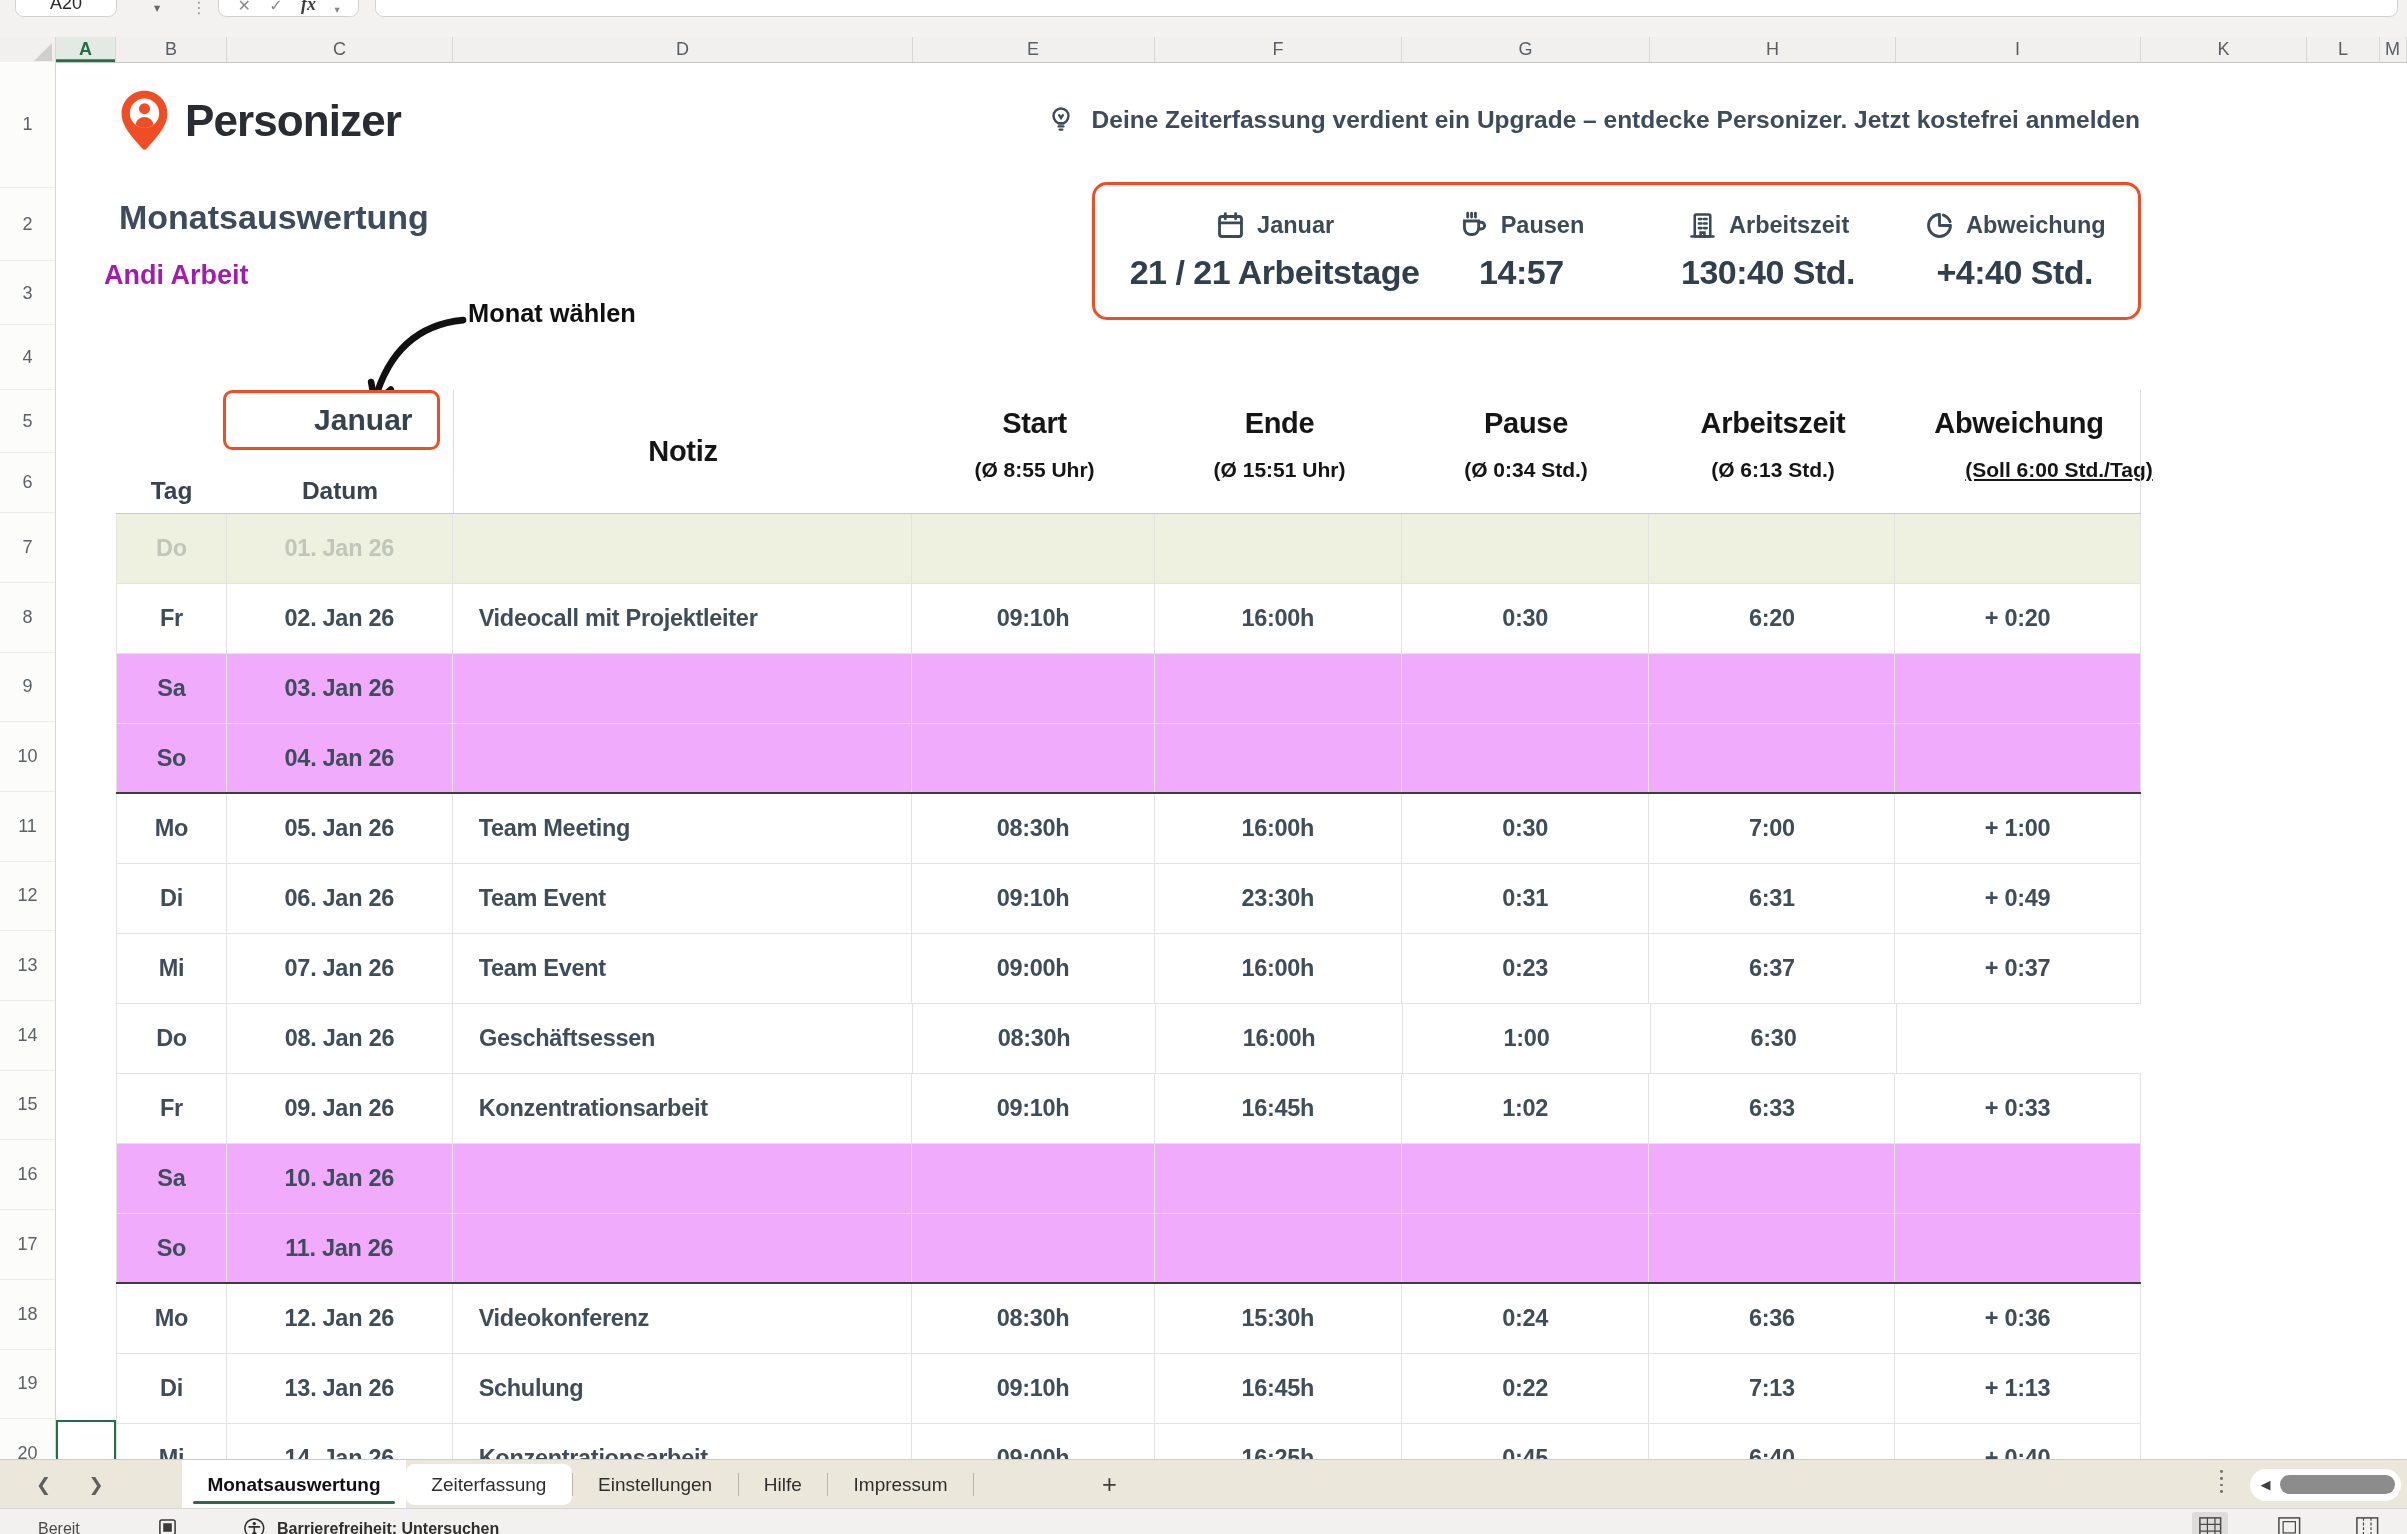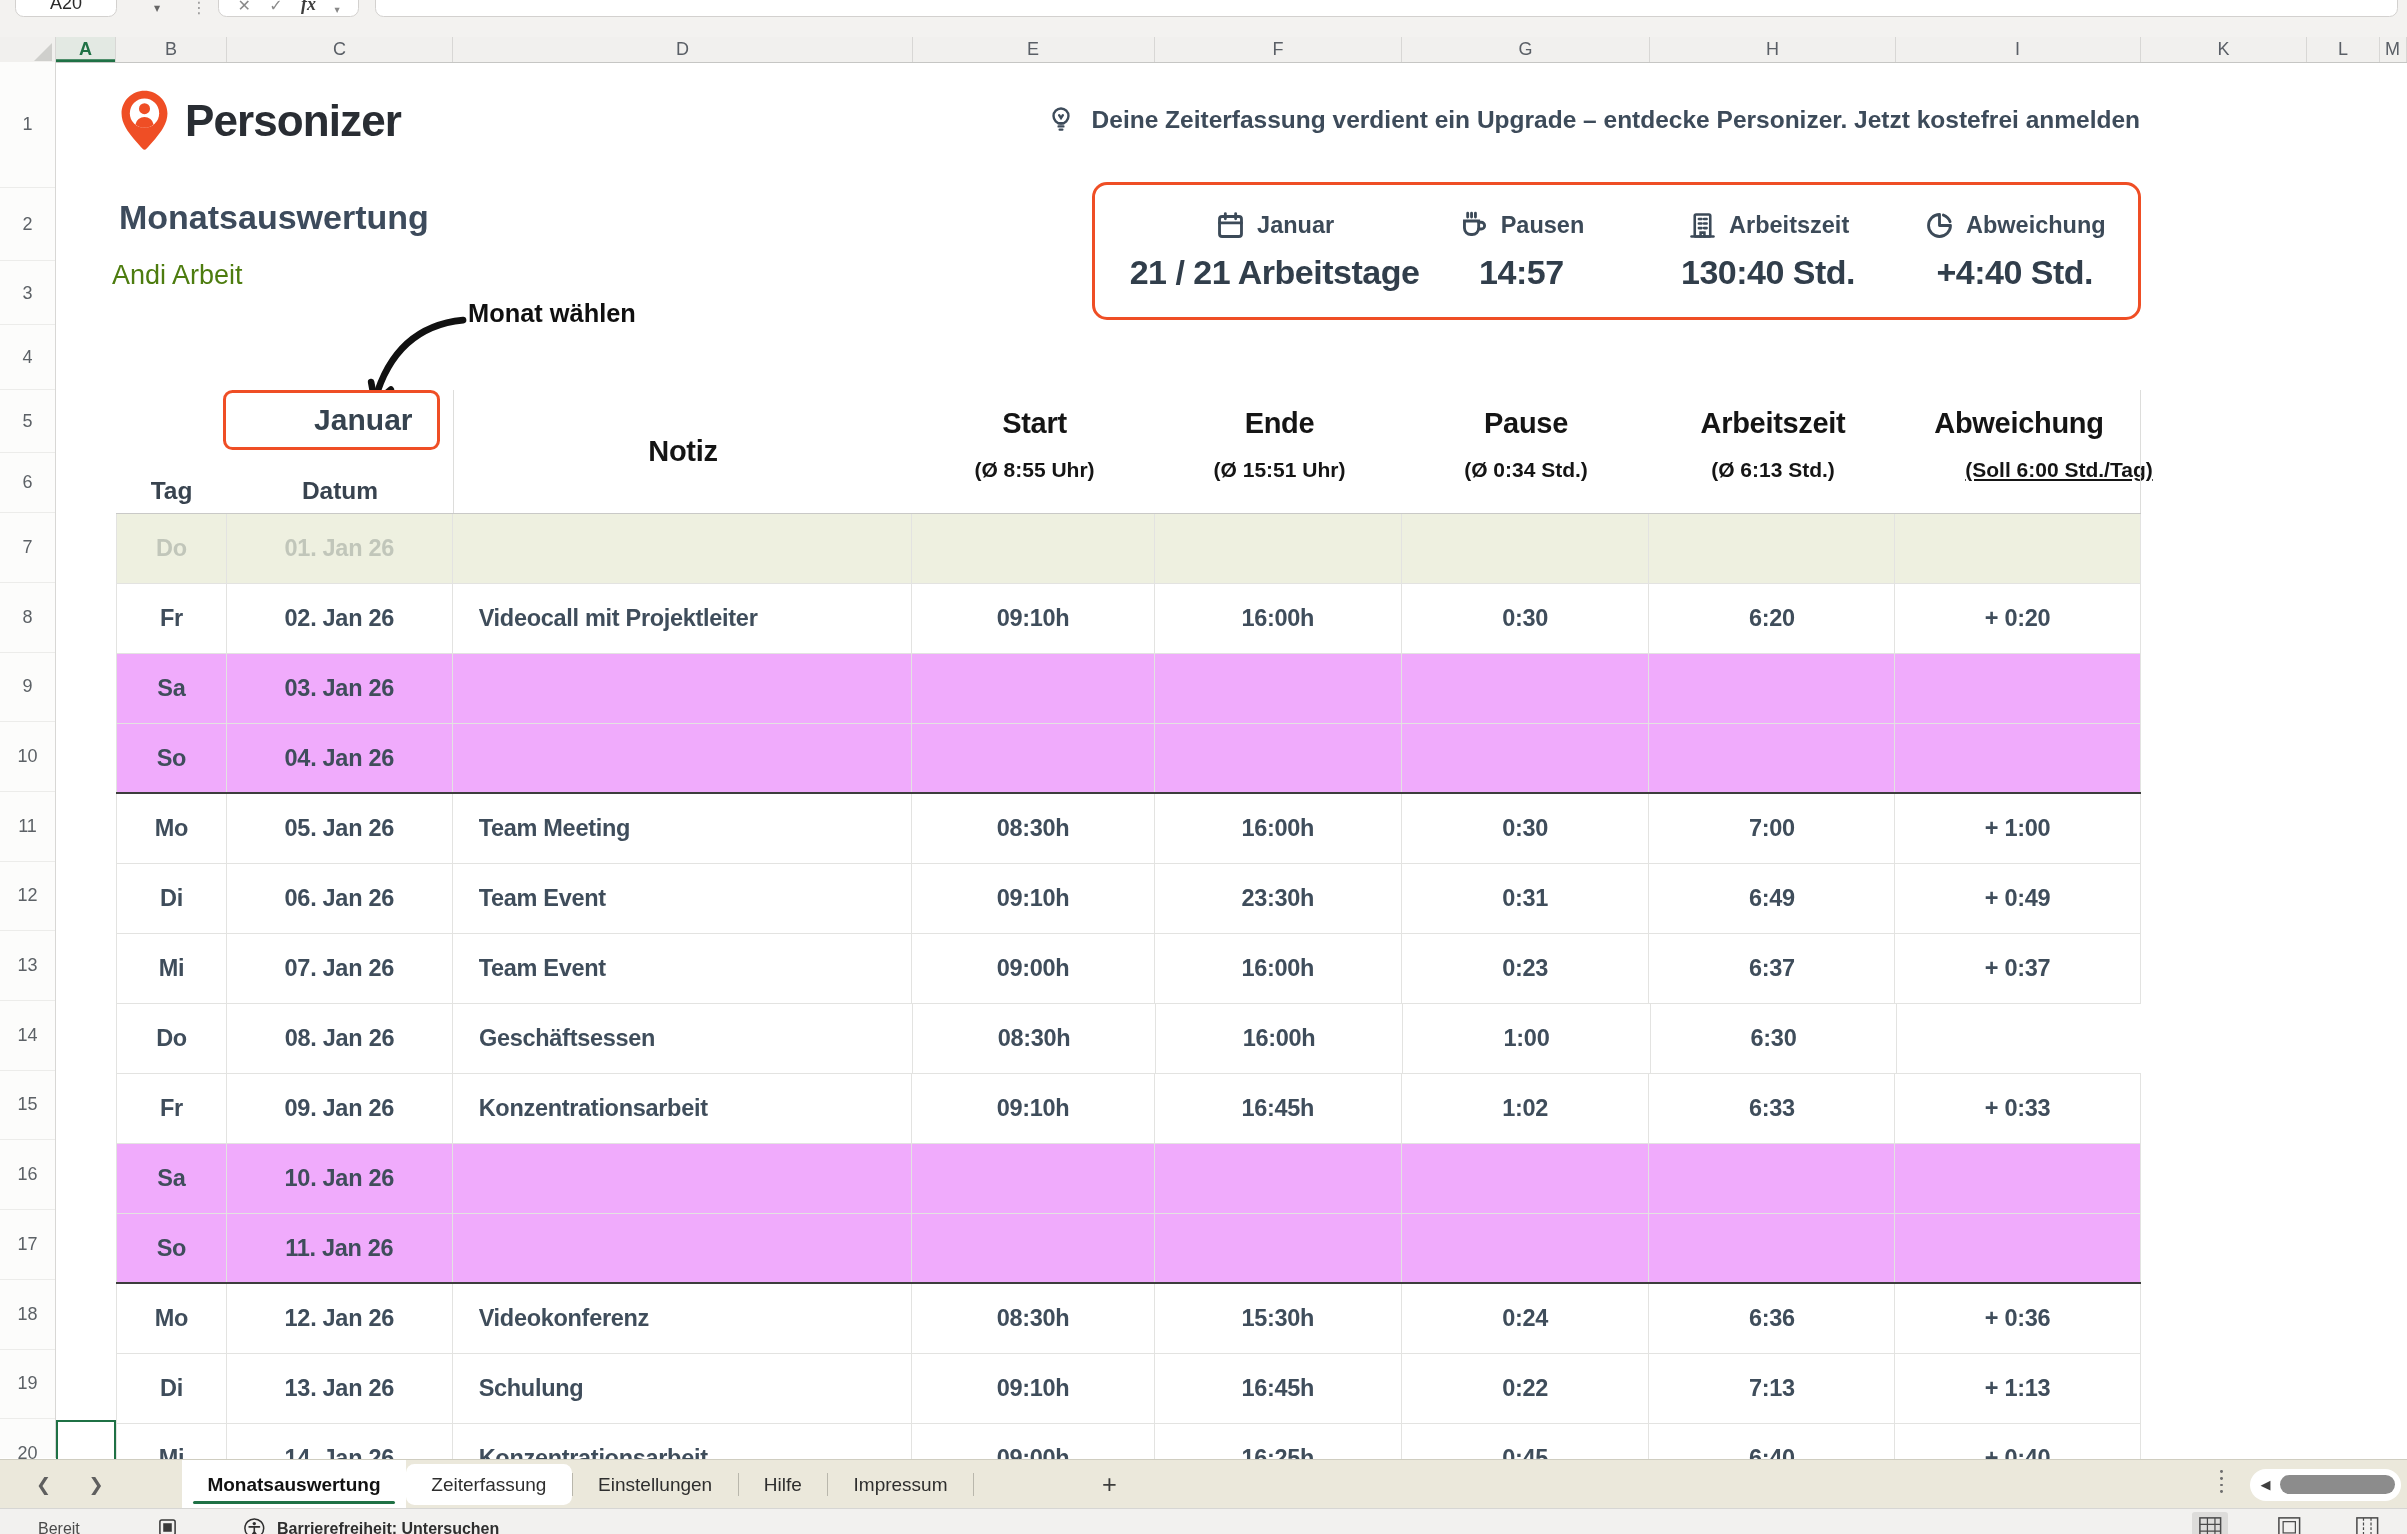--- a/index.html
+++ b/index.html
@@ -34,21 +34,21 @@
 
   
   #row-gutter{left:0;top:62px;width:56px;height:1396px;background:#fcfcfb;border-right:0.9px solid #d8d7d5;box-sizing:border-box}
   .row-num{position:absolute;left:0;width:55px;display:flex;align-items:center;justify-content:center;
            color:#5c6166;font-size:18px;border-bottom:0.9px solid #ececea;box-sizing:border-box}
 
   
   #logo{left:119px;top:89px;display:flex;align-items:center;gap:15px}
   #logo-text{font-size:44px;font-weight:bold;color:#292d33;letter-spacing:-0.9px}
   #page-title{left:119px;top:198px;font-size:34px;font-weight:bold;color:#3d4b5c}
-  #page-subtitle{left:112px;top:260px;font-size:27px;font-weight:normal;color:#4d7c0f}
+  #page-subtitle{left:104px;top:260px;font-size:27px;font-weight:bold;color:#a21caf}
   #annotation-label{left:468px;top:299px;font-size:25.4px;font-weight:bold;color:#101010}
 
   
   #upgrade{top:104px;right:268px;display:flex;align-items:center;gap:15px}
   #upgrade-text{font-size:24.5px;font-weight:bold;color:#3d4b5a}
 
   
   #summary{left:1092px;top:182px;width:1049px;height:138px;border:3.8px solid #ef4e25;border-radius:15px;
            box-sizing:border-box;display:flex;align-items:center;padding-left:56px;background:#fff}
   .stat{width:247px;display:flex;flex-direction:column;align-items:center;gap:12.2px}
@@ -323,21 +323,21 @@
         <div class="tcell" style="width: 246px;">7:00</div>
         <div class="tcell" style="width: 246px;">+ 1:00</div>
       </div>
       <div class="trow">
         <div class="tcell" style="width: 111px;">Di</div>
         <div class="tcell" style="width: 226px;">06. Jan 26</div>
         <div class="tcell notiz" style="width: 460px;">Team Event</div>
         <div class="tcell" style="width: 243px;">09:10h</div>
         <div class="tcell" style="width: 247px;">23:30h</div>
         <div class="tcell" style="width: 248px;">0:31</div>
-        <div class="tcell" style="width: 246px;">6:49</div>
+        <div class="tcell" style="width: 246px;">6:31</div>
         <div class="tcell" style="width: 246px;">+ 0:49</div>
       </div>
       <div class="trow">
         <div class="tcell" style="width: 111px;">Mi</div>
         <div class="tcell" style="width: 226px;">07. Jan 26</div>
         <div class="tcell notiz" style="width: 460px;">Team Event</div>
         <div class="tcell" style="width: 243px;">09:00h</div>
         <div class="tcell" style="width: 247px;">16:00h</div>
         <div class="tcell" style="width: 248px;">0:23</div>
         <div class="tcell" style="width: 246px;">6:37</div>

